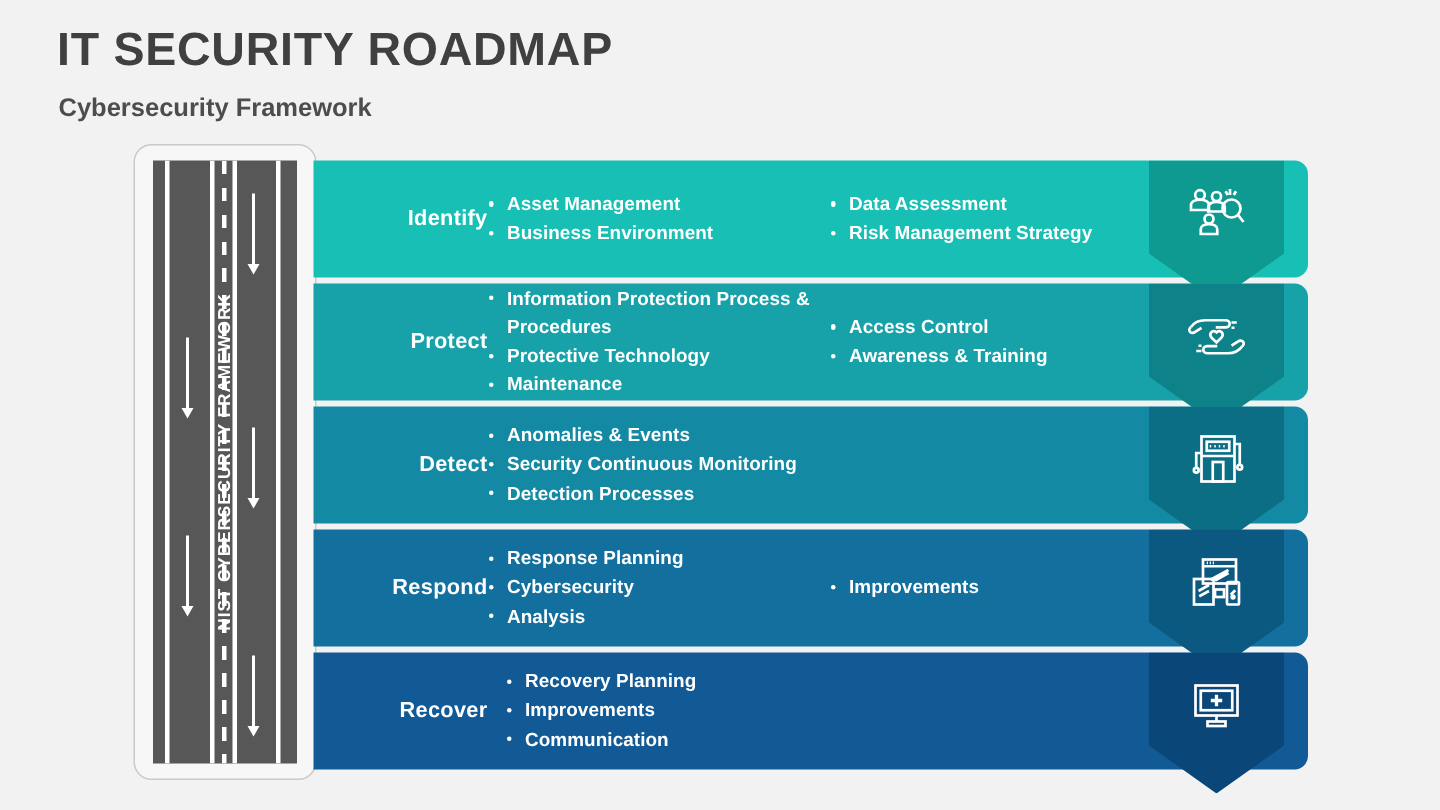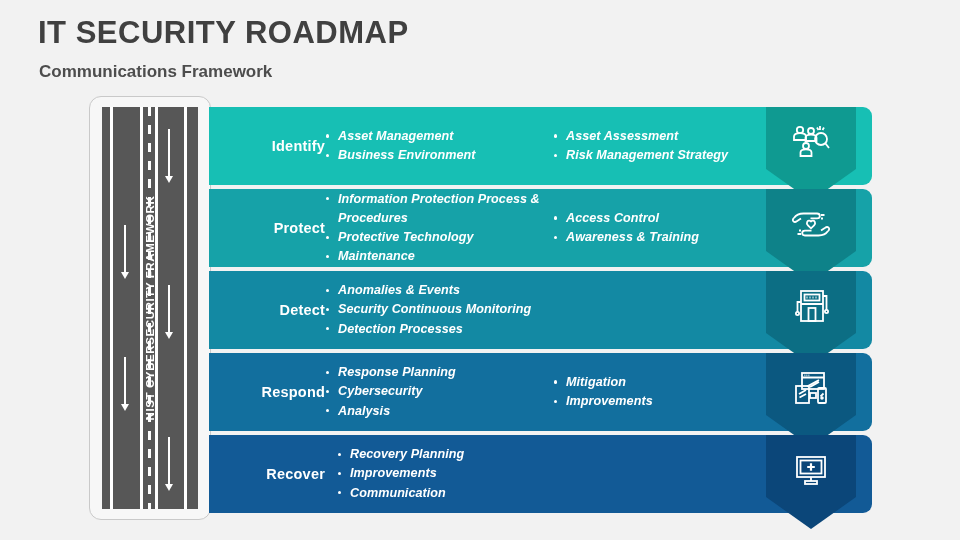--- a/index.html
+++ b/index.html
@@ -65,21 +65,21 @@
     position:relative;height:78px;margin-bottom:4px;
     border-radius:0 9px 9px 0;
   }
   .row-inner{position:absolute;inset:0;display:flex;align-items:center;}
   .row-title{
     width:116px;flex:0 0 116px;text-align:right;
     color:#ffffff;font-size:14.5px;font-weight:bold;
     letter-spacing:0.2px;
   }
   .cols{flex:1;display:flex;align-items:center;height:100%;padding-right:120px;
-        box-sizing:border-box;font-style:italic;}
+        box-sizing:border-box;}
   .col{display:flex;flex-direction:column;justify-content:center;}
   .col.c1{width:228px;flex:0 0 228px;}
   .col.c2{width:210px;flex:0 0 210px;}
   .bullet{
     position:relative;padding-left:13px;
     color:#ffffff;font-size:12.6px;font-weight:bold;
     line-height:1.52;letter-spacing:0.05px;
   }
   .bullet::before{
     content:"";position:absolute;left:1px;top:7.5px;
@@ -99,21 +99,21 @@
   .rowbg{position:absolute;inset:0;border-radius:0 9px 9px 0;z-index:1;}
   .row-inner{z-index:4;}
   .badge{z-index:2;}
 </style>
 </head>
 <body>
 
 <div class="slide">
 
   <div class="title">IT SECURITY ROADMAP</div>
-  <div class="subtitle">Communications Framework</div>
+  <div class="subtitle">Cybersecurity Framework</div>
 
   <div class="road-card"></div>
   <div class="road">
     <div class="edge e1"></div>
     <div class="edge e2"></div>
     <div class="lane l1"></div>
     <div class="lane l2"></div>
     <div class="dash"></div>
 
     <div class="arrow" style="left:66px;top:22px;height:48px;"></div>
@@ -143,21 +143,21 @@
         </svg>
       </div>
       <div class="row-inner">
         <div class="row-title">Identify</div>
         <div class="cols">
           <div class="col c1">
             <div class="bullet">Asset Management</div>
             <div class="bullet">Business Environment</div>
           </div>
           <div class="col c2">
-            <div class="bullet">Asset Assessment</div>
+            <div class="bullet">Data Assessment</div>
             <div class="bullet">Risk Management Strategy</div>
           </div>
         </div>
       </div>
     </div>
 
     <div class="row">
       <div class="rowbg" style="background:#16a2a8;"></div>
       <div class="badge" style="background:#0e8289;">
         <svg width="42" height="40" viewBox="0 0 42 40" fill="none" stroke="#ffffff" stroke-width="1.8">
@@ -232,21 +232,20 @@
       </div>
       <div class="row-inner">
         <div class="row-title">Respond</div>
         <div class="cols">
           <div class="col c1">
             <div class="bullet">Response Planning</div>
             <div class="bullet">Cybersecurity</div>
             <div class="bullet">Analysis</div>
           </div>
           <div class="col c2">
-            <div class="bullet">Mitigation</div>
             <div class="bullet">Improvements</div>
           </div>
         </div>
       </div>
     </div>
 
     <div class="row">
       <div class="rowbg" style="background:#125a96;"></div>
       <div class="badge" style="background:#0b4679;">
         <svg width="42" height="40" viewBox="0 0 42 40" fill="none" stroke="#ffffff" stroke-width="1.8">

